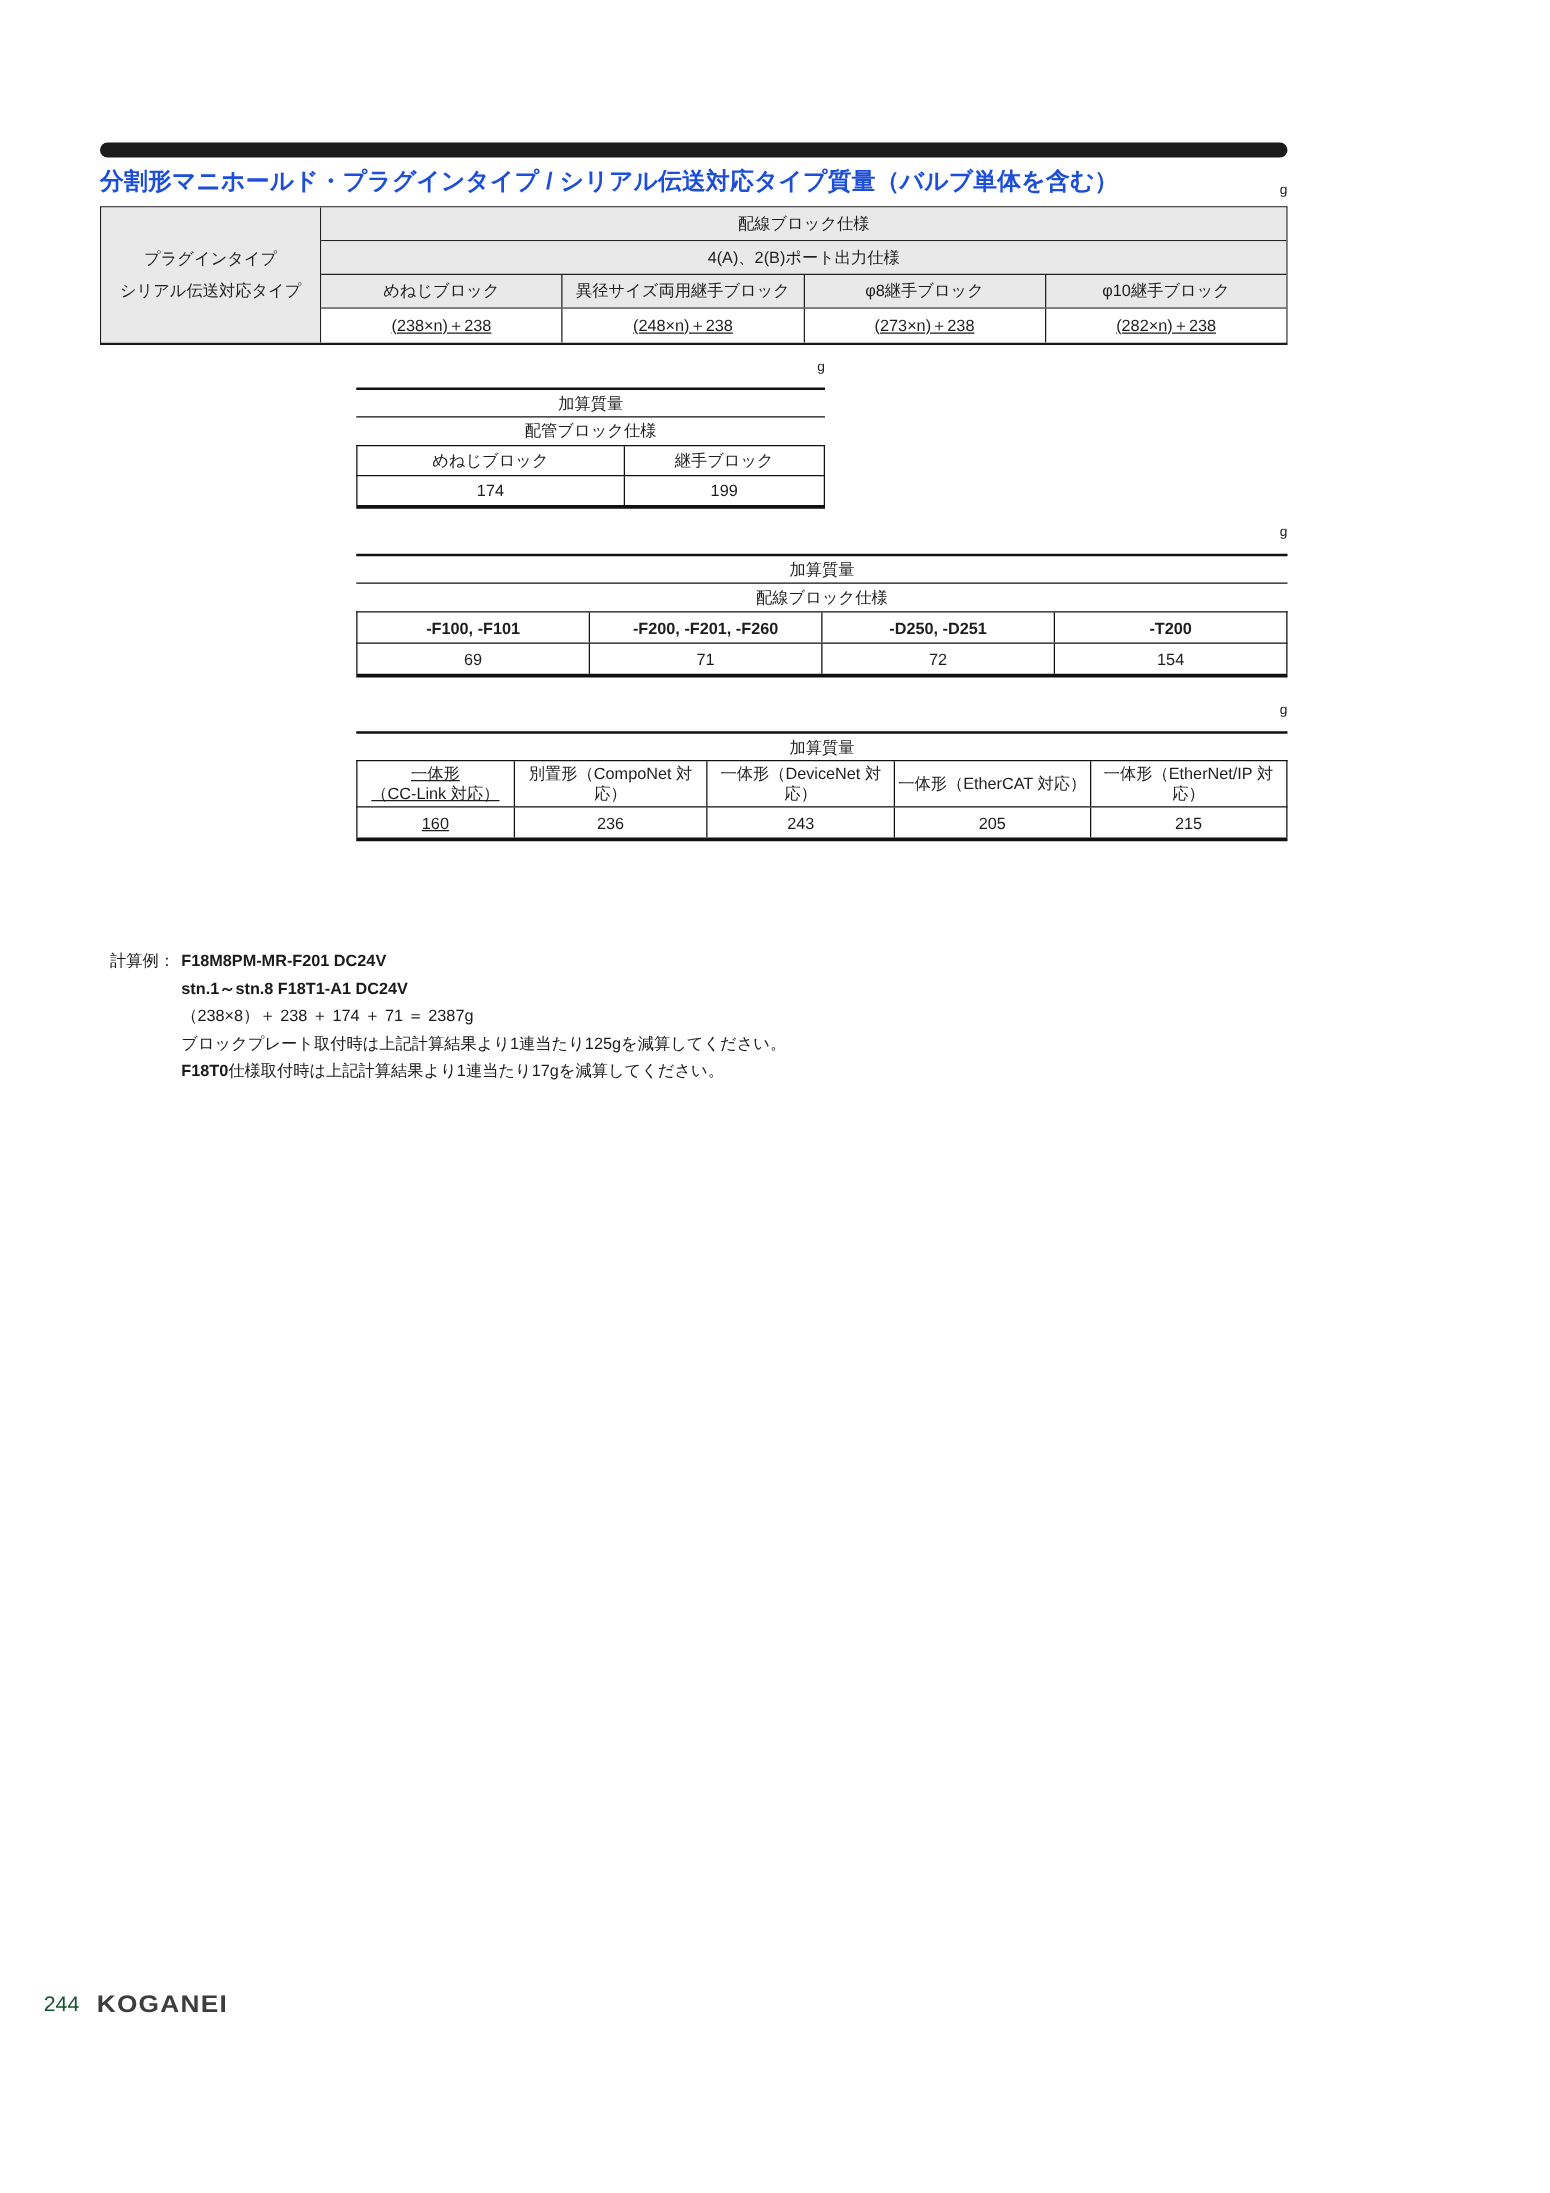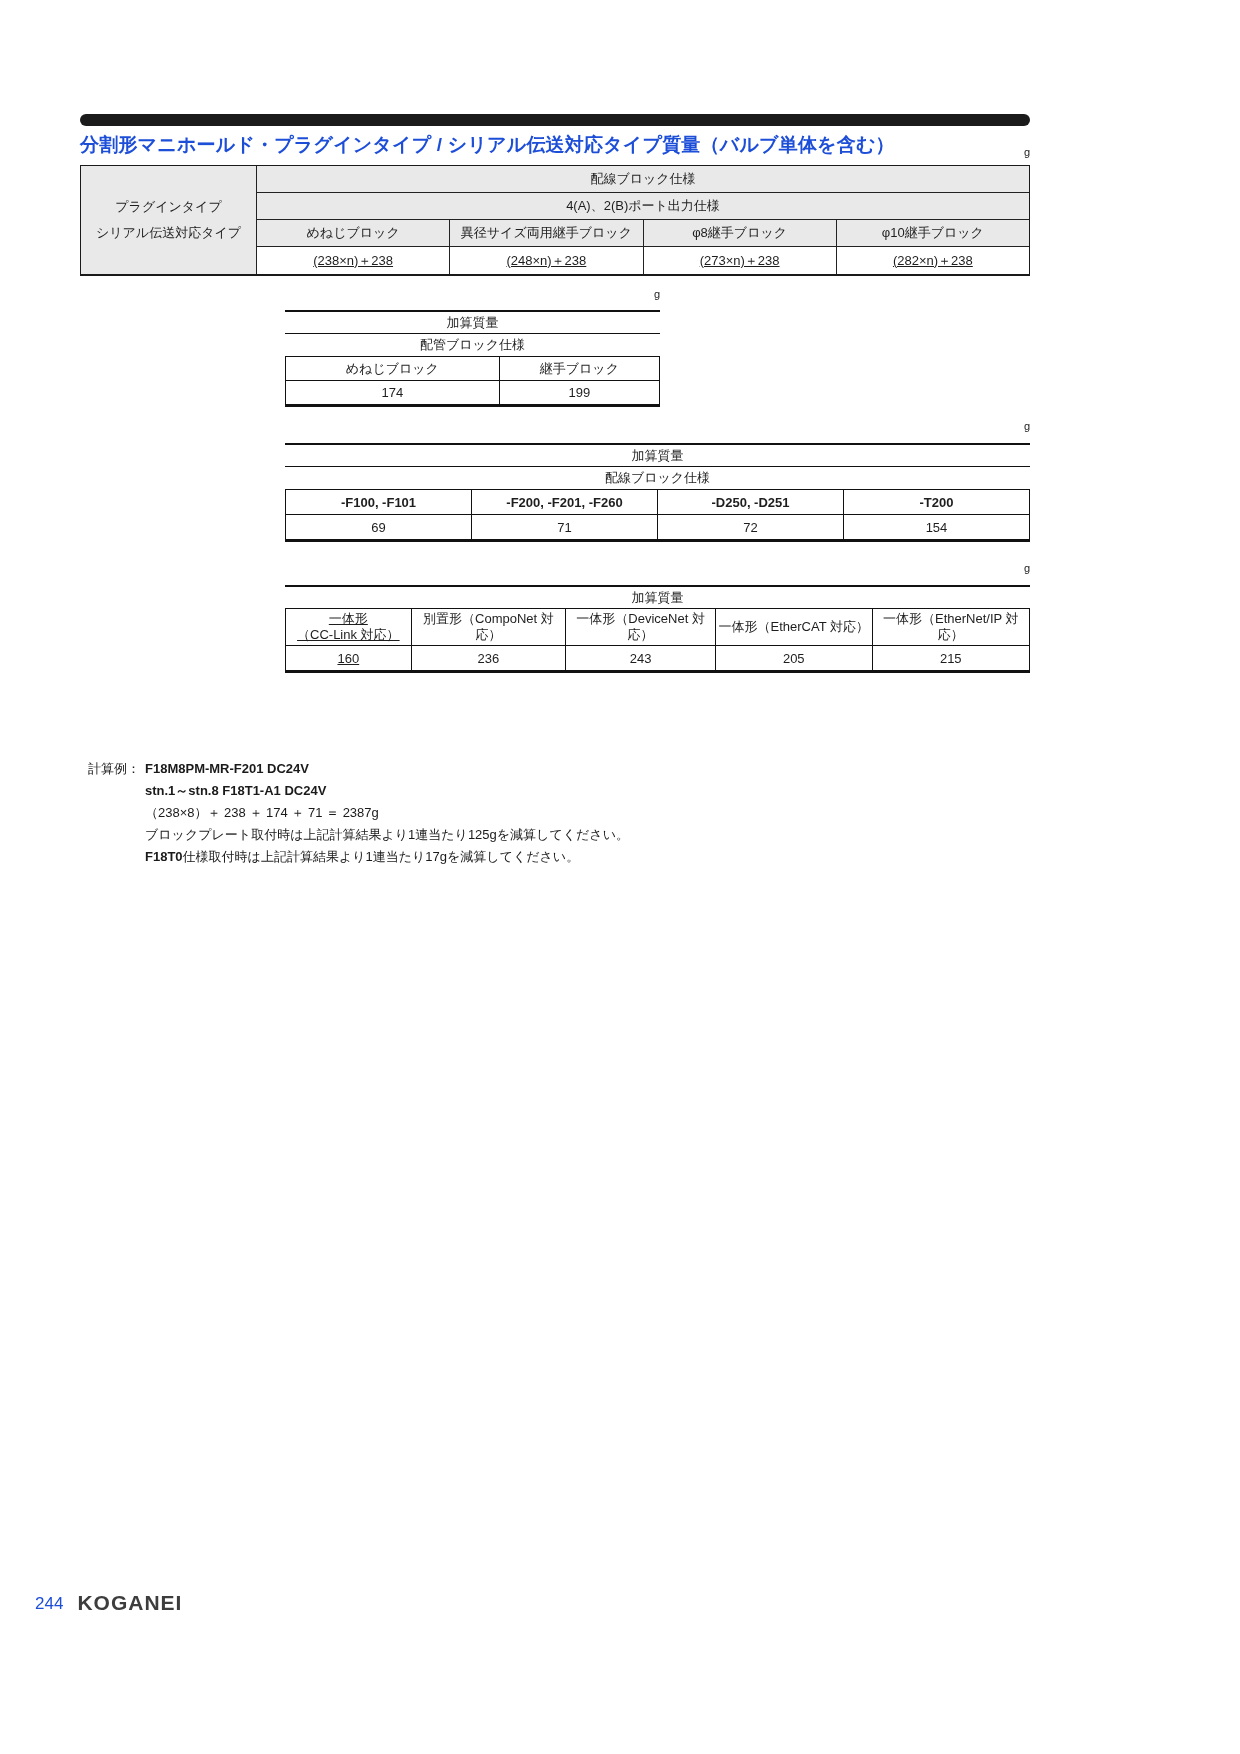--- a/index.html
+++ b/index.html
@@ -103,21 +103,21 @@
   .example .row { display:flex; }
   .example .lbl { width:57px; flex:none; }
   .example .ind { margin-left:57px; }
   .b { font-weight:bold; }
 
   
   .footer {
     position:absolute; left:35px; top:1592px;
     display:flex; align-items:center; gap:14px;
   }
-  .pagenum { font-size:17px; color:#1d4ed8; }
+  .pagenum { font-size:17px; color:#14532d; }
   .brand {
     font-size:21px; font-weight:900; color:#3d3d3d;
     letter-spacing:1px; transform:scaleY(0.92);
   }
 </style>
 </head>
 <body>
 
 <div class="page">
 

